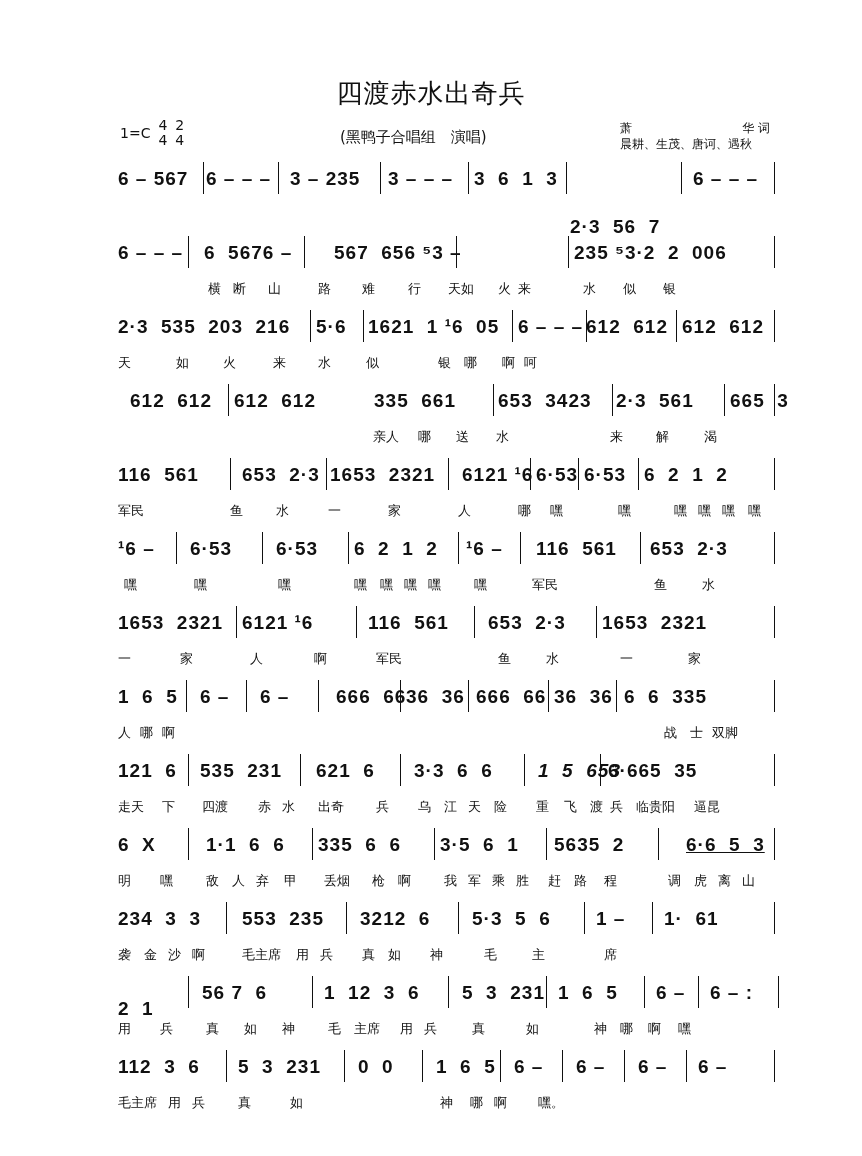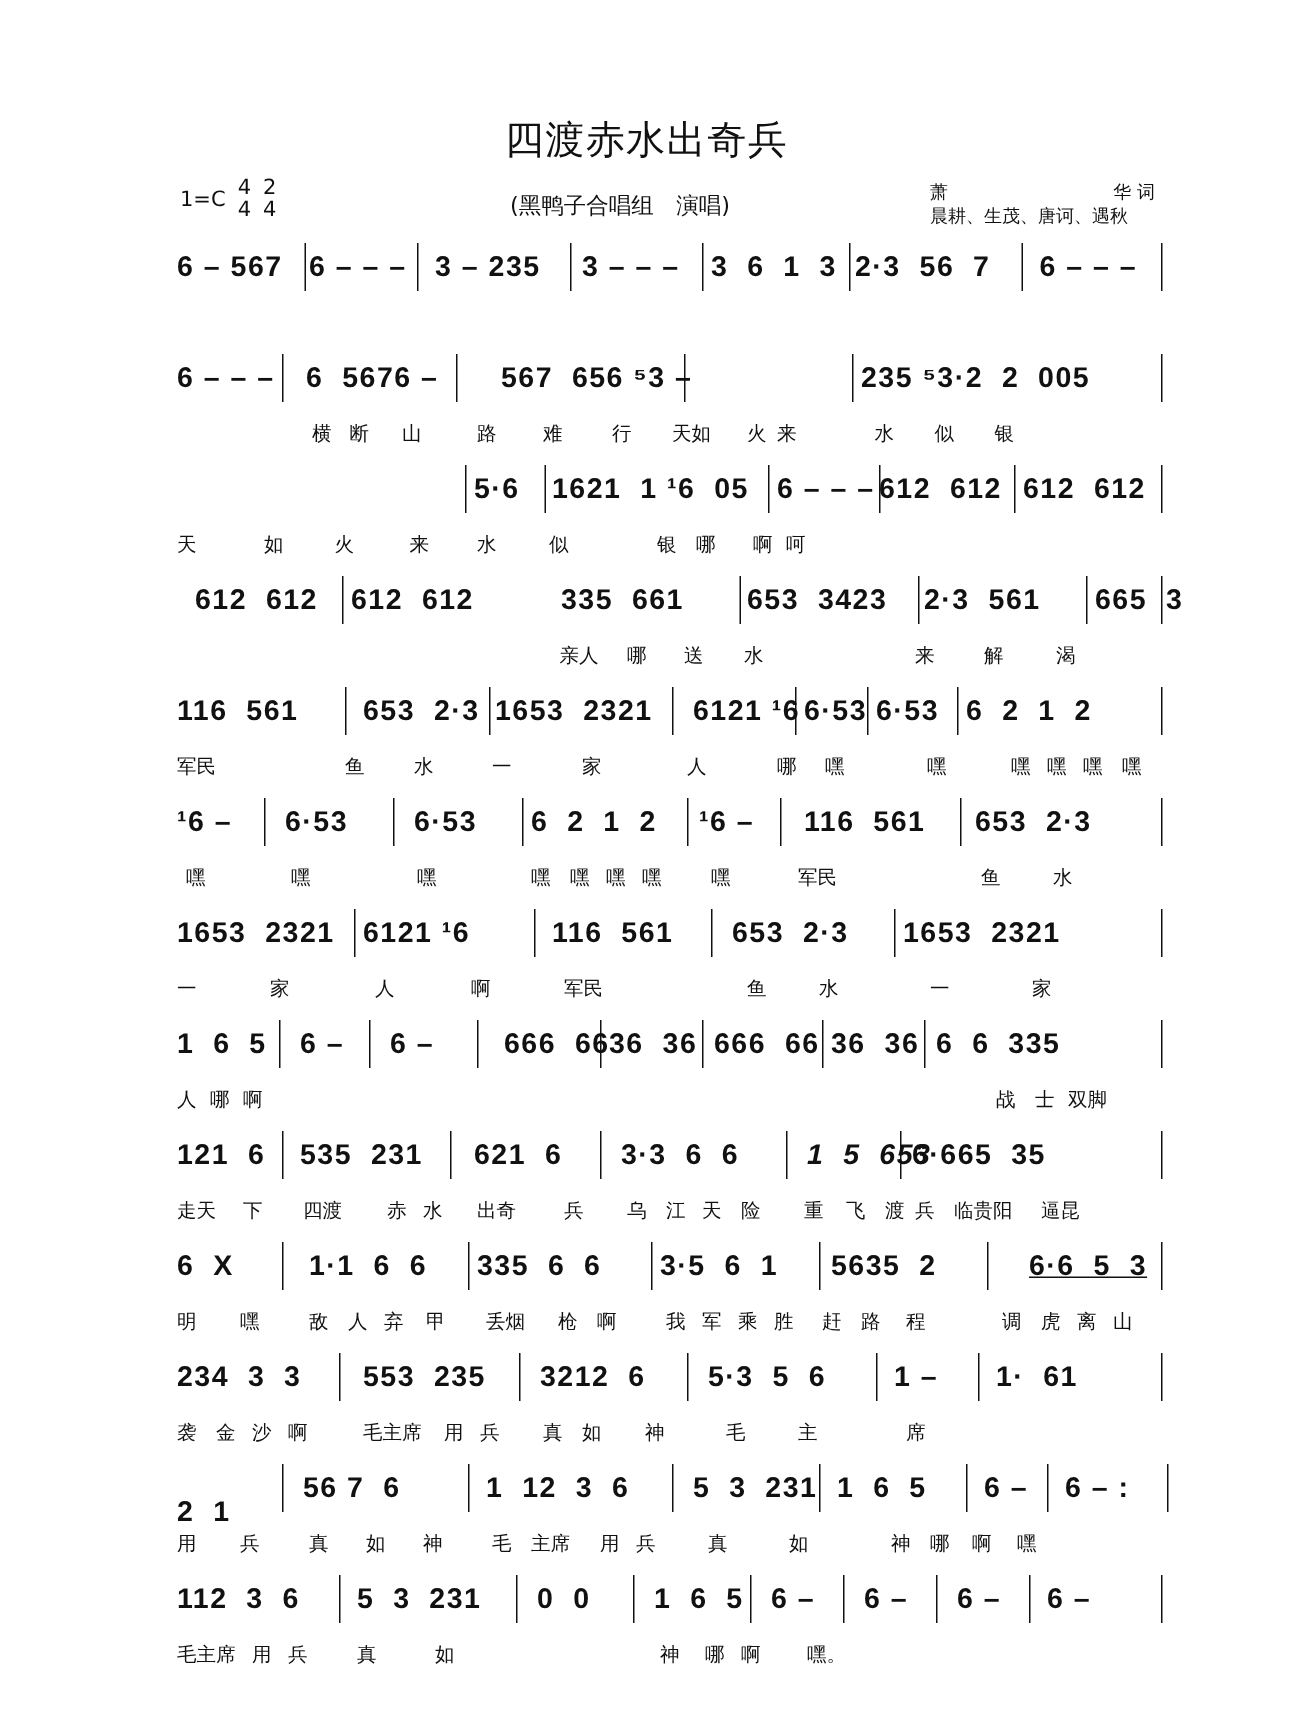--- a/index.html
+++ b/index.html
@@ -45,48 +45,49 @@
 </div>
 
 <div id="score">
     <div class="score-line" style="top: 156px;">
       <div class="notes">
         <div class="measure" style="left: 0px;">6 – 567</div>
         <div class="measure" style="left: 88px;">6 – – –</div>
         <div class="measure" style="left: 172px;">3 – 235</div>
         <div class="measure" style="left: 270px;">3 – – –</div>
         <div class="measure" style="left: 356px;">3  6  1  3</div>
-        <div class="measure" style="left: 452px;">2·3  56  7</div>
+        <div class="measure" style="left: 452px; margin-top: 48px;">2·3  56  7</div>
         <div class="measure" style="left: 575px;">6 – – –</div>
         <div class="bar" style="left: 85px;"></div>
         <div class="bar" style="left: 160px;"></div>
         <div class="bar" style="left: 262px;"></div>
         <div class="bar" style="left: 350px;"></div>
         <div class="bar" style="left: 448px;"></div>
         <div class="bar" style="left: 563px;"></div>
         <div class="bar" style="left: 656px;"></div>
       </div>
       <div class="lyrics"></div>
     </div>
     <div class="score-line" style="top: 230px;">
       <div class="notes">
         <div class="measure" style="left: 0px;">6 – – –</div>
         <div class="measure" style="left: 86px;">6  5676 –</div>
         <div class="measure" style="left: 216px;">567  656 ⁵3 –</div>
-        <div class="measure" style="left: 456px;">235 ⁵3·2  2  005</div>
+        <div class="measure" style="left: 456px;">235 ⁵3·2  2  006</div>
         <div class="bar" style="left: 70px;"></div>
         <div class="bar" style="left: 186px;"></div>
         <div class="bar" style="left: 338px;"></div>
         <div class="bar" style="left: 450px;"></div>
         <div class="bar" style="left: 656px;"></div>
       </div>
       <div class="lyrics"><span class="lyric" style="left: 90px;">横</span><span class="lyric" style="left: 115px;">断</span><span class="lyric" style="left: 150px;">山</span><span class="lyric" style="left: 200px;">路</span><span class="lyric" style="left: 244px;">难</span><span class="lyric" style="left: 290px;">行</span><span class="lyric" style="left: 330px;">天如</span><span class="lyric" style="left: 380px;">火</span><span class="lyric" style="left: 400px;">来</span><span class="lyric" style="left: 465px;">水</span><span class="lyric" style="left: 505px;">似</span><span class="lyric" style="left: 545px;">银</span></div>
     </div>
     <div class="score-line" style="top: 304px;">
       <div class="notes">
+        <div class="measure" style="left: 0px;">2·3  535  203  216</div>
         <div class="measure" style="left: 198px;">5·6</div>
         <div class="measure" style="left: 250px;">1621  1 ¹6  05</div>
         <div class="measure" style="left: 400px;">6 – – –</div>
         <div class="measure" style="left: 468px;">612  612</div>
         <div class="measure" style="left: 564px;">612  612</div>
         <div class="bar" style="left: 192px;"></div>
         <div class="bar" style="left: 245px;"></div>
         <div class="bar" style="left: 394px;"></div>
         <div class="bar" style="left: 468px;"></div>
         <div class="bar" style="left: 558px;"></div>

